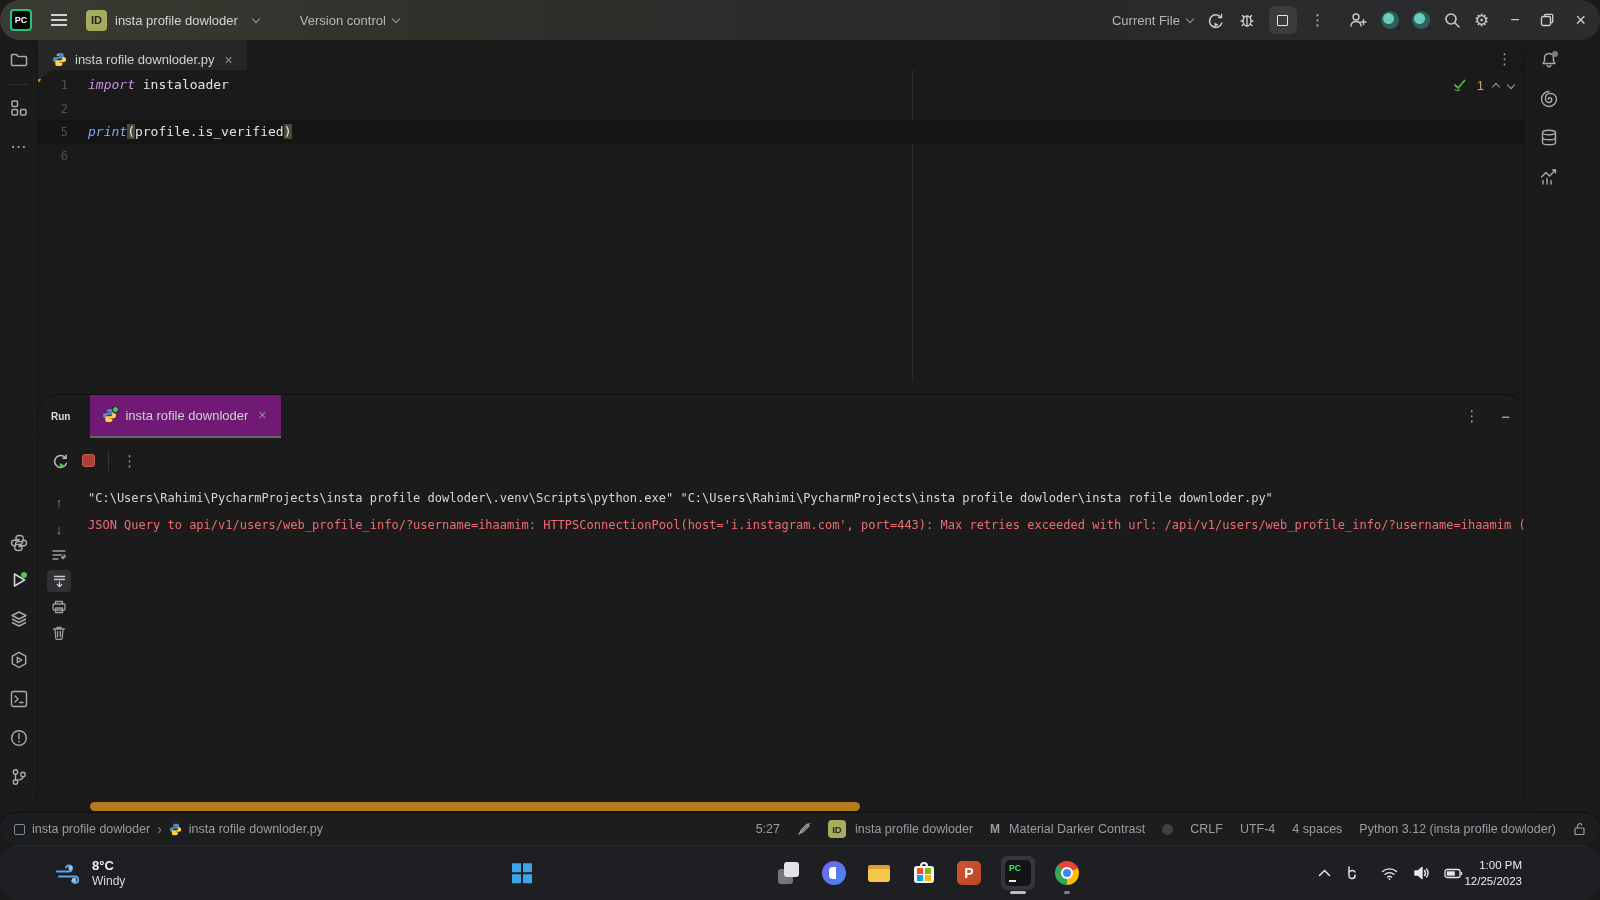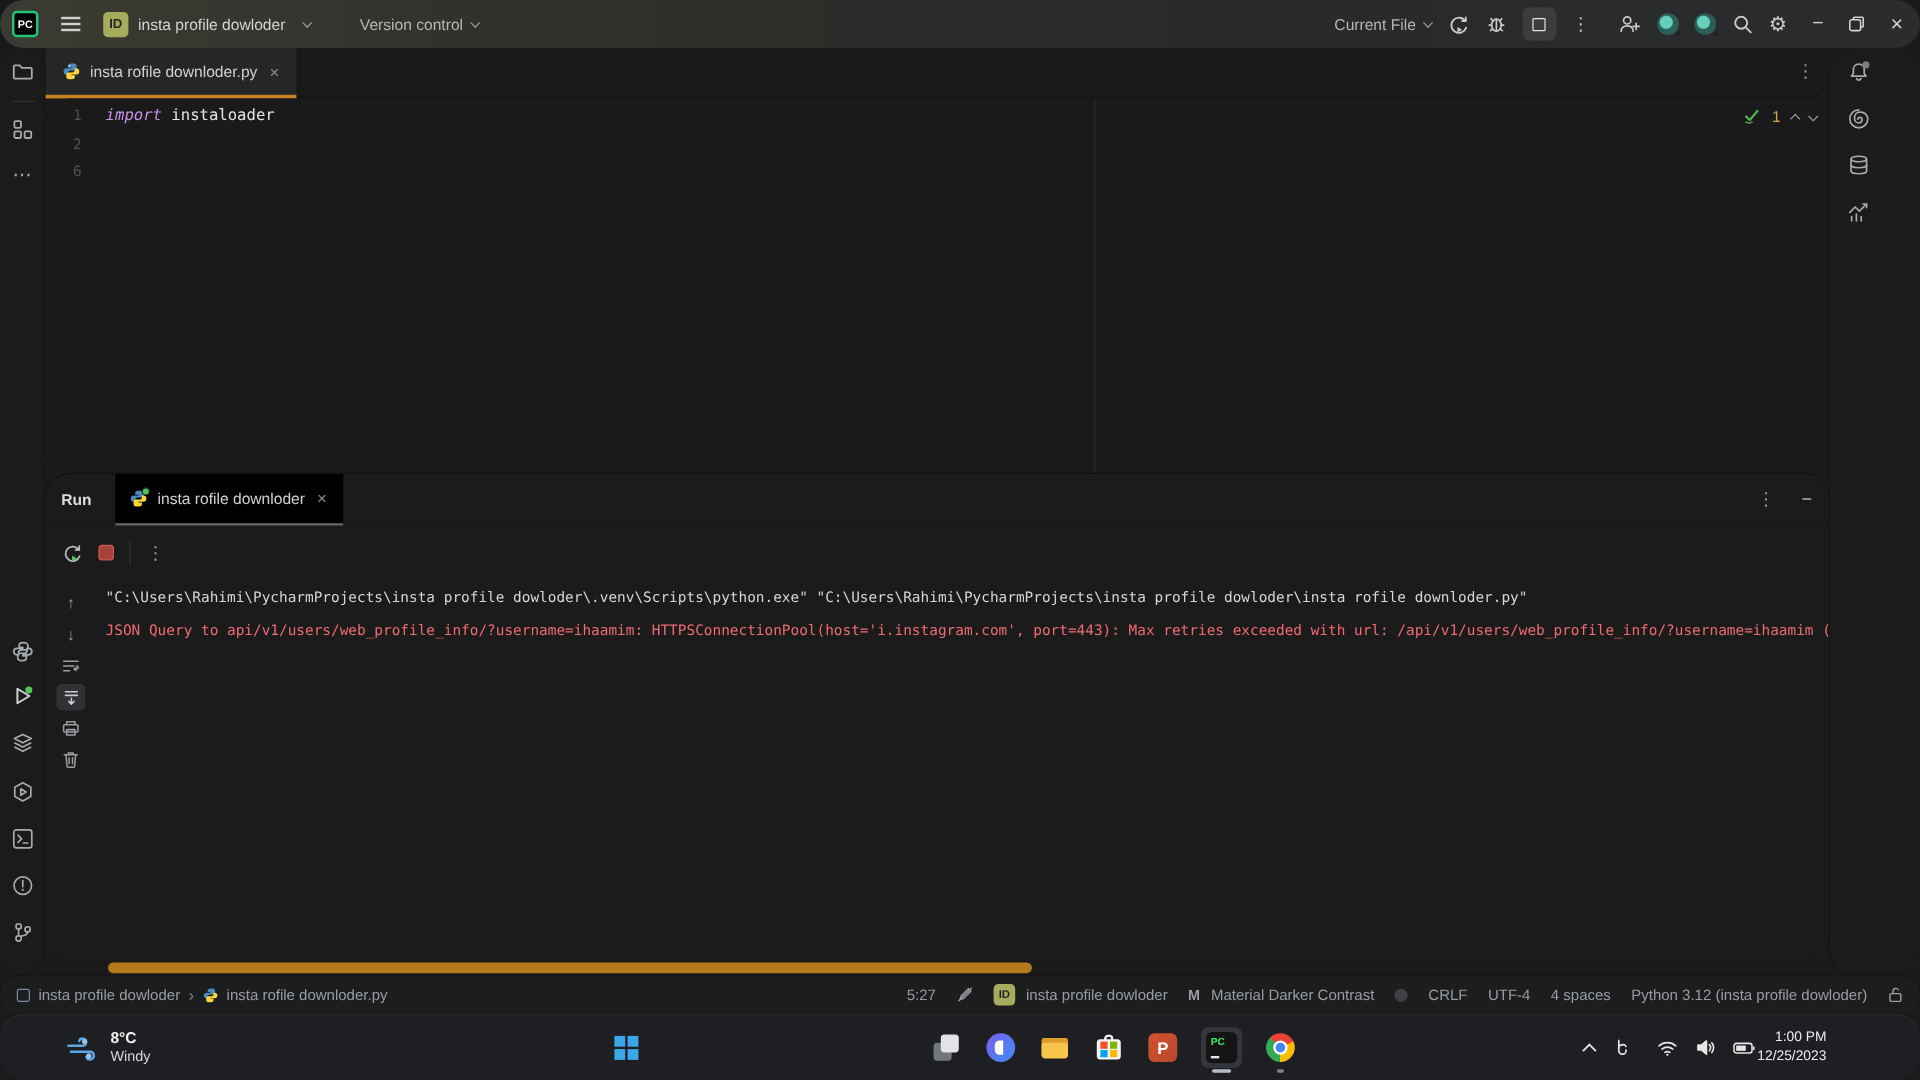--- a/index.html
+++ b/index.html
@@ -45,21 +45,21 @@
 
   
   #tabstrip { left:38px; top:40px; width:1486px; height:42px; background:#191919; border-bottom:1px solid #121212; display:flex; }
   #editor-tab { height:42px; background:#262626; display:flex; align-items:center; gap:8px; padding:0 12px 0 14px;
     border-bottom:3px solid #c8821f; }
   .tab-title { font-size:13px; color:#ced1d3; }
   .tab-close { color:#8b8e91; font-size:14px; padding:0 2px; cursor:pointer; }
   #tabstrip-more { position:absolute; right:12px; top:10px; }
 
   
-  #editor { left:38px; top:82px; width:1486px; height:312px; background:#1a1a1a; overflow:hidden; }
+  #editor { left:38px; top:70px; width:1486px; height:312px; background:#1a1a1a; overflow:hidden; }
   #margin-guide { position:absolute; left:874px; top:0; width:1px; height:100%; background:#2a2a2a; }
   #editor-lines { position:absolute; left:0; top:3px; width:100%; }
   .code-row { height:23.5px; line-height:23.5px; white-space:pre; font-family:"DejaVu Sans Mono", monospace; font-size:13px; }
   .code-row.current { background:#151515; }
   .lnum { display:inline-block; width:30px; text-align:right; color:#4e5254; font-size:12px; }
   .lcode { padding-left:20px; color:#e2e4e6; }
   .tok-kw { color:#c792ea; font-style:italic; }
   .tok-kwb { color:#82aaff; font-style:italic; }
   .tok-fn { color:#82aaff; }
   .tok-plain { color:#e2e4e6; }
@@ -69,22 +69,22 @@
     border-radius:4px; padding:1.5px 6px; margin:0 2px; }
   #inspect-widget { position:absolute; right:4px; top:6px; display:flex; align-items:center; gap:9px; padding:2px 6px; }
   #inspect-count { color:#cfa35c; font-size:13px; }
   .chev-g { display:inline-block; width:6px; height:6px; border-right:1.5px solid #9a9da0; border-bottom:1.5px solid #9a9da0; }
   .chev-up { transform:rotate(-135deg); margin-top:3px; }
   .chev-dn { transform:rotate(45deg); margin-top:-2px; }
 
   
   #run-panel { left:38px; top:394px; width:1486px; height:406px; background:#1b1b1b; border-top:1px solid #0e0e0e; }
   #run-header { height:43px; display:flex; align-items:center; border-bottom:1px solid #161616; position:relative; }
-  #run-label { font-size:13px; font-weight:bold; color:#dadcdd; margin-left:13px; }
-  #run-tab { height:43px; margin-left:20px; background:#000000; display:flex; align-items:center; gap:8px; padding:0 12px;
+  #run-label { font-size:10px; font-weight:bold; color:#dadcdd; margin-left:13px; }
+  #run-tab { height:43px; margin-left:20px; background:#701a75; display:flex; align-items:center; gap:8px; padding:0 12px;
     border-bottom:2px solid #646668; }
   #run-header-actions { position:absolute; right:14px; display:flex; align-items:center; gap:22px; }
   #run-toolbar { height:45px; display:flex; align-items:center; gap:13px; padding-left:13px; }
   .tool-div { width:1px; height:20px; background:#333; }
   .stop-red { width:13px; height:13px; border-radius:3px; background:#a8413a; border:1.5px solid #d05a52; }
   #console { position:relative; height:318px; }
   .gutter-ic { position:absolute; left:21px; transform:translate(-50%,-50%); color:#9a9da1; font-size:13px; }
   .gutter-box { background:#303134; border-radius:4px; width:24px; height:22px; display:flex; align-items:center; justify-content:center; }
   #console-lines { position:absolute; left:50px; top:2px; right:0; overflow:hidden; }
   .console-line { height:27px; line-height:27px; white-space:pre; overflow:hidden;
@@ -326,20 +326,21 @@
       <span class="tab-close">×</span>
     </div>
     <span id="tabstrip-more" class="dots-v" style="color:#9a9da1;">⋮</span>
   </div>
 
   <div id="editor" class="abs">
     <div id="margin-guide"></div>
     <div id="editor-lines">
         <div class="code-row"><span class="lnum">1</span><span class="lcode"><span class="tok-kw">import</span><span class="tok-plain"> instaloader</span></span></div>
         <div class="code-row"><span class="lnum">2</span><span class="lcode"></span></div>
+        <div class="code-row current"><span class="lnum">5</span><span class="lcode"><span class="tok-kwb">print</span><span class="tok-paren">(</span><span class="tok-plain">profile.is_verified</span><span class="tok-paren">)</span></span></div>
         <div class="code-row"><span class="lnum">6</span><span class="lcode"></span></div>
       </div>
     <div id="inspect-widget">
       <span class="ico">
         <svg width="16" height="15" viewBox="0 0 16 15">
           <path d="M3 7l3.2 3L12.5 2.5" fill="none" stroke="#55b04f" stroke-width="1.8" stroke-linecap="round" stroke-linejoin="round"></path>
           <path d="M2.5 12.2q1-.9 2 0t2 0 2 0" fill="none" stroke="#55b04f" stroke-width="1.1"></path>
         </svg>
       </span>
       <span id="inspect-count">1</span>

